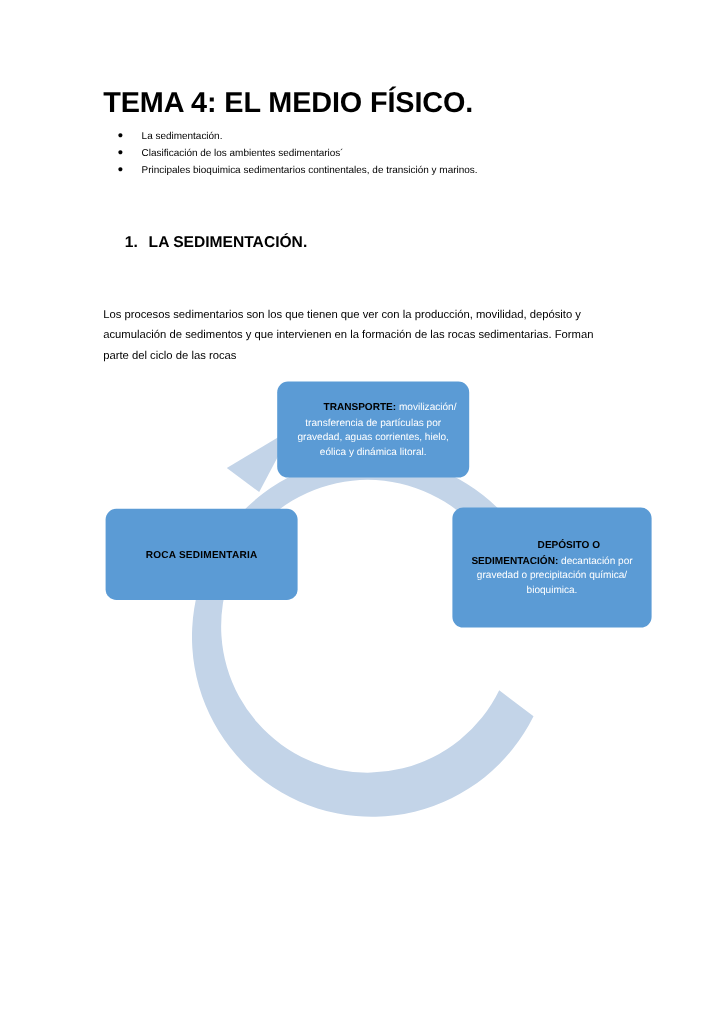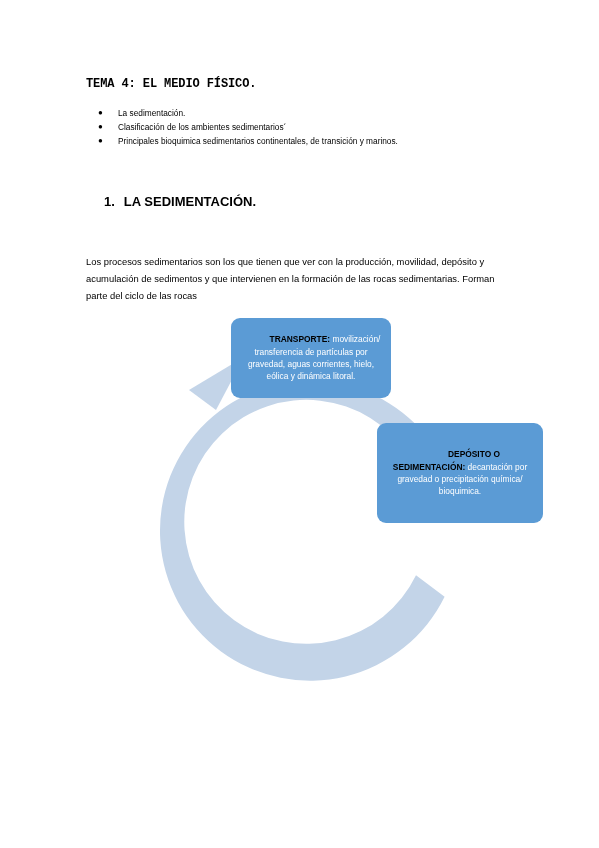--- a/index.html
+++ b/index.html
@@ -16,26 +16,25 @@
     overflow: hidden;
     font-family: "Liberation Sans", sans-serif;
     color: #000000;
     -webkit-font-smoothing: antialiased;
   }
 
   
   .doc-title {
     position: absolute;
     left: 86px;
-    top: 69px;
-    font-size: 12px;
+    top: 56px;
+    font-size: 24px;
     font-weight: bold;
     letter-spacing: -0.1px;
     white-space: nowrap;
-    font-family: Liberation Mono, monospace;
   }
 
   .bullet-list {
     position: absolute;
     left: 98px;
     top: 106px;
     width: 420px;
   }
   .bullet-row {
     display: flex;
@@ -184,16 +183,19 @@
     </svg>
 
     <div class="node node-transporte">
       <span><span class="lead">TRANSPORTE:</span><span> movilización/ transferencia de partículas por gravedad, aguas corrientes, hielo, eólica y dinámica litoral.</span></span>
     </div>
 
     <div class="node node-deposito">
       <span><span class="lead">DEPÓSITO O SEDIMENTACIÓN:</span><span> decantación por gravedad o precipitación química/ bioquimica.</span></span>
     </div>
 
+    <div class="node node-roca plain">
+      <span>ROCA SEDIMENTARIA</span>
+    </div>
 
   </div>
 
 </div>
 
 </body></html>

